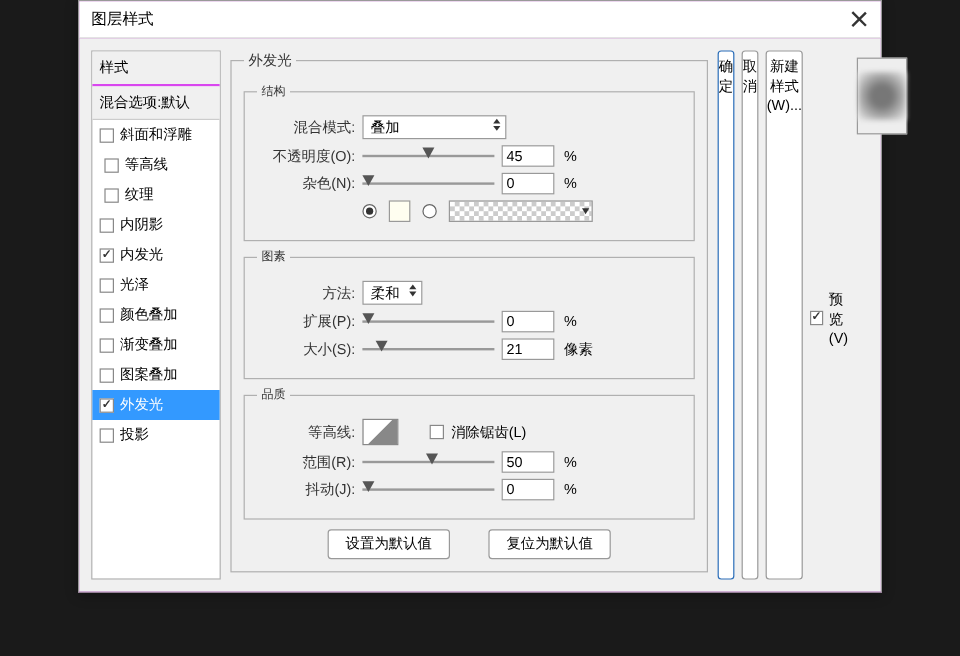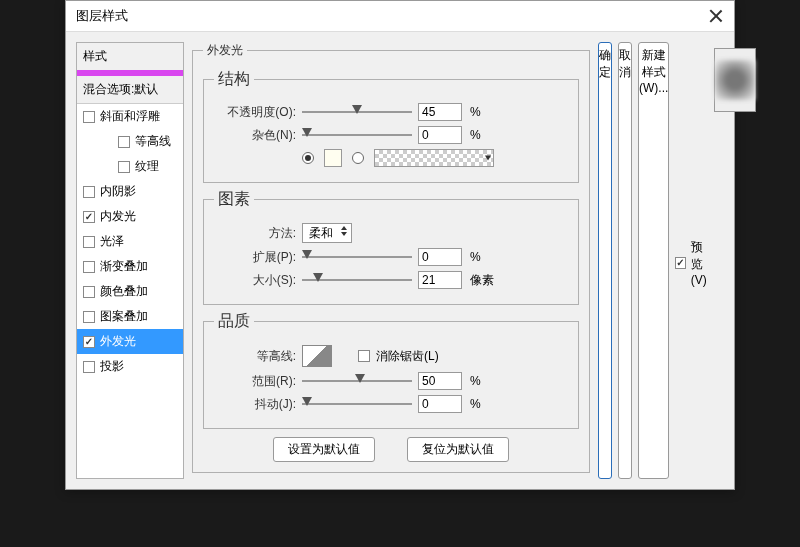--- a/index.html
+++ b/index.html
@@ -6,32 +6,32 @@
 body{background:#1a1a1a;display:flex;justify-content:center;align-items:flex-start;height:547px;overflow:hidden}
 .dialog{background:#a21caf;width:670px;margin-top:0;border:1px solid #999;box-shadow:0 2px 10px rgba(0,0,0,.3)}
 .titlebar{display:flex;align-items:center;padding:6px 10px;background:#fff;border-bottom:1px solid #ddd}
 .titlebar-title{flex:1;font-size:13px}
 .close-x{width:16px;height:16px;position:relative;cursor:pointer}
 .close-x::before,.close-x::after{content:"";position:absolute;left:7px;top:0;width:1.5px;height:16px;background:#333}
 .close-x::before{transform:rotate(45deg)}
 .close-x::after{transform:rotate(-45deg)}
 .body{display:flex;padding:10px;gap:8px;background:#f0f0f0}
 .styles-col{width:108px;border:1px solid #b0b0b0;background:#fff}
-.styles-header{padding:5px 6px;border-bottom:6px solid #d946ef;background:#f0f0f0}
+.styles-header{padding:5px 6px;border-bottom:2px solid #d946ef;background:#f0f0f0}
 .styles-sub{padding:5px 6px;border-bottom:1px solid #ccc;background:#f0f0f0}
 .style-item{display:flex;align-items:center;gap:5px;padding:4px 6px;cursor:pointer}
-.style-item.indent{padding-left:41px}
+.style-item.indent{padding-left:10px}
 .style-item.sel{background:#3399ff;color:#fff}
 .chk{width:12px;height:12px;border:1px solid #888;background:#fff;display:inline-flex;align-items:center;justify-content:center;font-size:10px;line-height:1}
 .chk.on::after{content:"✓";color:#333;font-weight:bold}
 .main-col{flex:1}
 fieldset{border:1px solid #b0b0b0;margin-bottom:6px;padding:8px 10px 10px}
 legend{padding:0 4px;color:#333}
 .inner-fs{margin-top:2px}
-.inner-fs legend{font-size:16px}
+.inner-fs legend{font-size:10px}
 .row{display:flex;align-items:center;margin:5px 0;gap:6px}
 .lbl{width:82px;text-align:right;color:#333}
 .select{background:#fff;border:1px solid #999;height:20px;padding:0 18px 0 6px;position:relative;display:inline-flex;align-items:center;min-width:68px}
 .select::after{content:"";position:absolute;right:5px;top:4px;width:8px;height:10px;background:linear-gradient(#333,#333) center/6px 1px no-repeat;border-left:4px solid transparent;border-right:4px solid transparent}
 .select.sm{min-width:48px}
 .arrows{position:absolute;right:4px;top:2px;display:flex;flex-direction:column;gap:2px}
 .arrows span{width:0;height:0;border-left:3px solid transparent;border-right:3px solid transparent}
 .arrows .up{border-bottom:4px solid #333}
 .arrows .dn{border-top:4px solid #333}
 .select .arrows{right:4px}
@@ -89,25 +89,25 @@
           <div class="style-item">
             <span class="chk on"></span>
             <span>内发光</span>
           </div>
           <div class="style-item">
             <span class="chk"></span>
             <span>光泽</span>
           </div>
           <div class="style-item">
             <span class="chk"></span>
+            <span>颜色叠加</span>
+          </div>
+          <div class="style-item">
+            <span class="chk"></span>
             <span>渐变叠加</span>
-          </div>
-          <div class="style-item">
-            <span class="chk"></span>
-            <span>颜色叠加</span>
           </div>
           <div class="style-item">
             <span class="chk"></span>
             <span>图案叠加</span>
           </div>
           <div class="style-item sel">
             <span class="chk on"></span>
             <span>外发光</span>
           </div>
           <div class="style-item">
@@ -116,20 +116,30 @@
           </div>
         </div>
     </div>
 
     <div class="main-col">
       <fieldset>
         <legend>外发光</legend>
 
         <fieldset class="inner-fs">
           <legend>结构</legend>
+          <div class="row">
+            <div class="lbl">混合模式:</div>
+            <div class="select nochev" style="min-width:120px">
+              <span>叠加</span>
+              <div class="arrows">
+                  <span class="up"></span>
+                  <span class="dn"></span>
+                </div>
+            </div>
+          </div>
           <div class="row">
             <div class="lbl">不透明度(O):</div>
             <div class="slider">
                 <div class="thumb" style="left:45%"></div>
               </div>
             <div class="numbox">
                 <span>45</span>
               </div>
             <span class="unit">%</span>
           </div>

